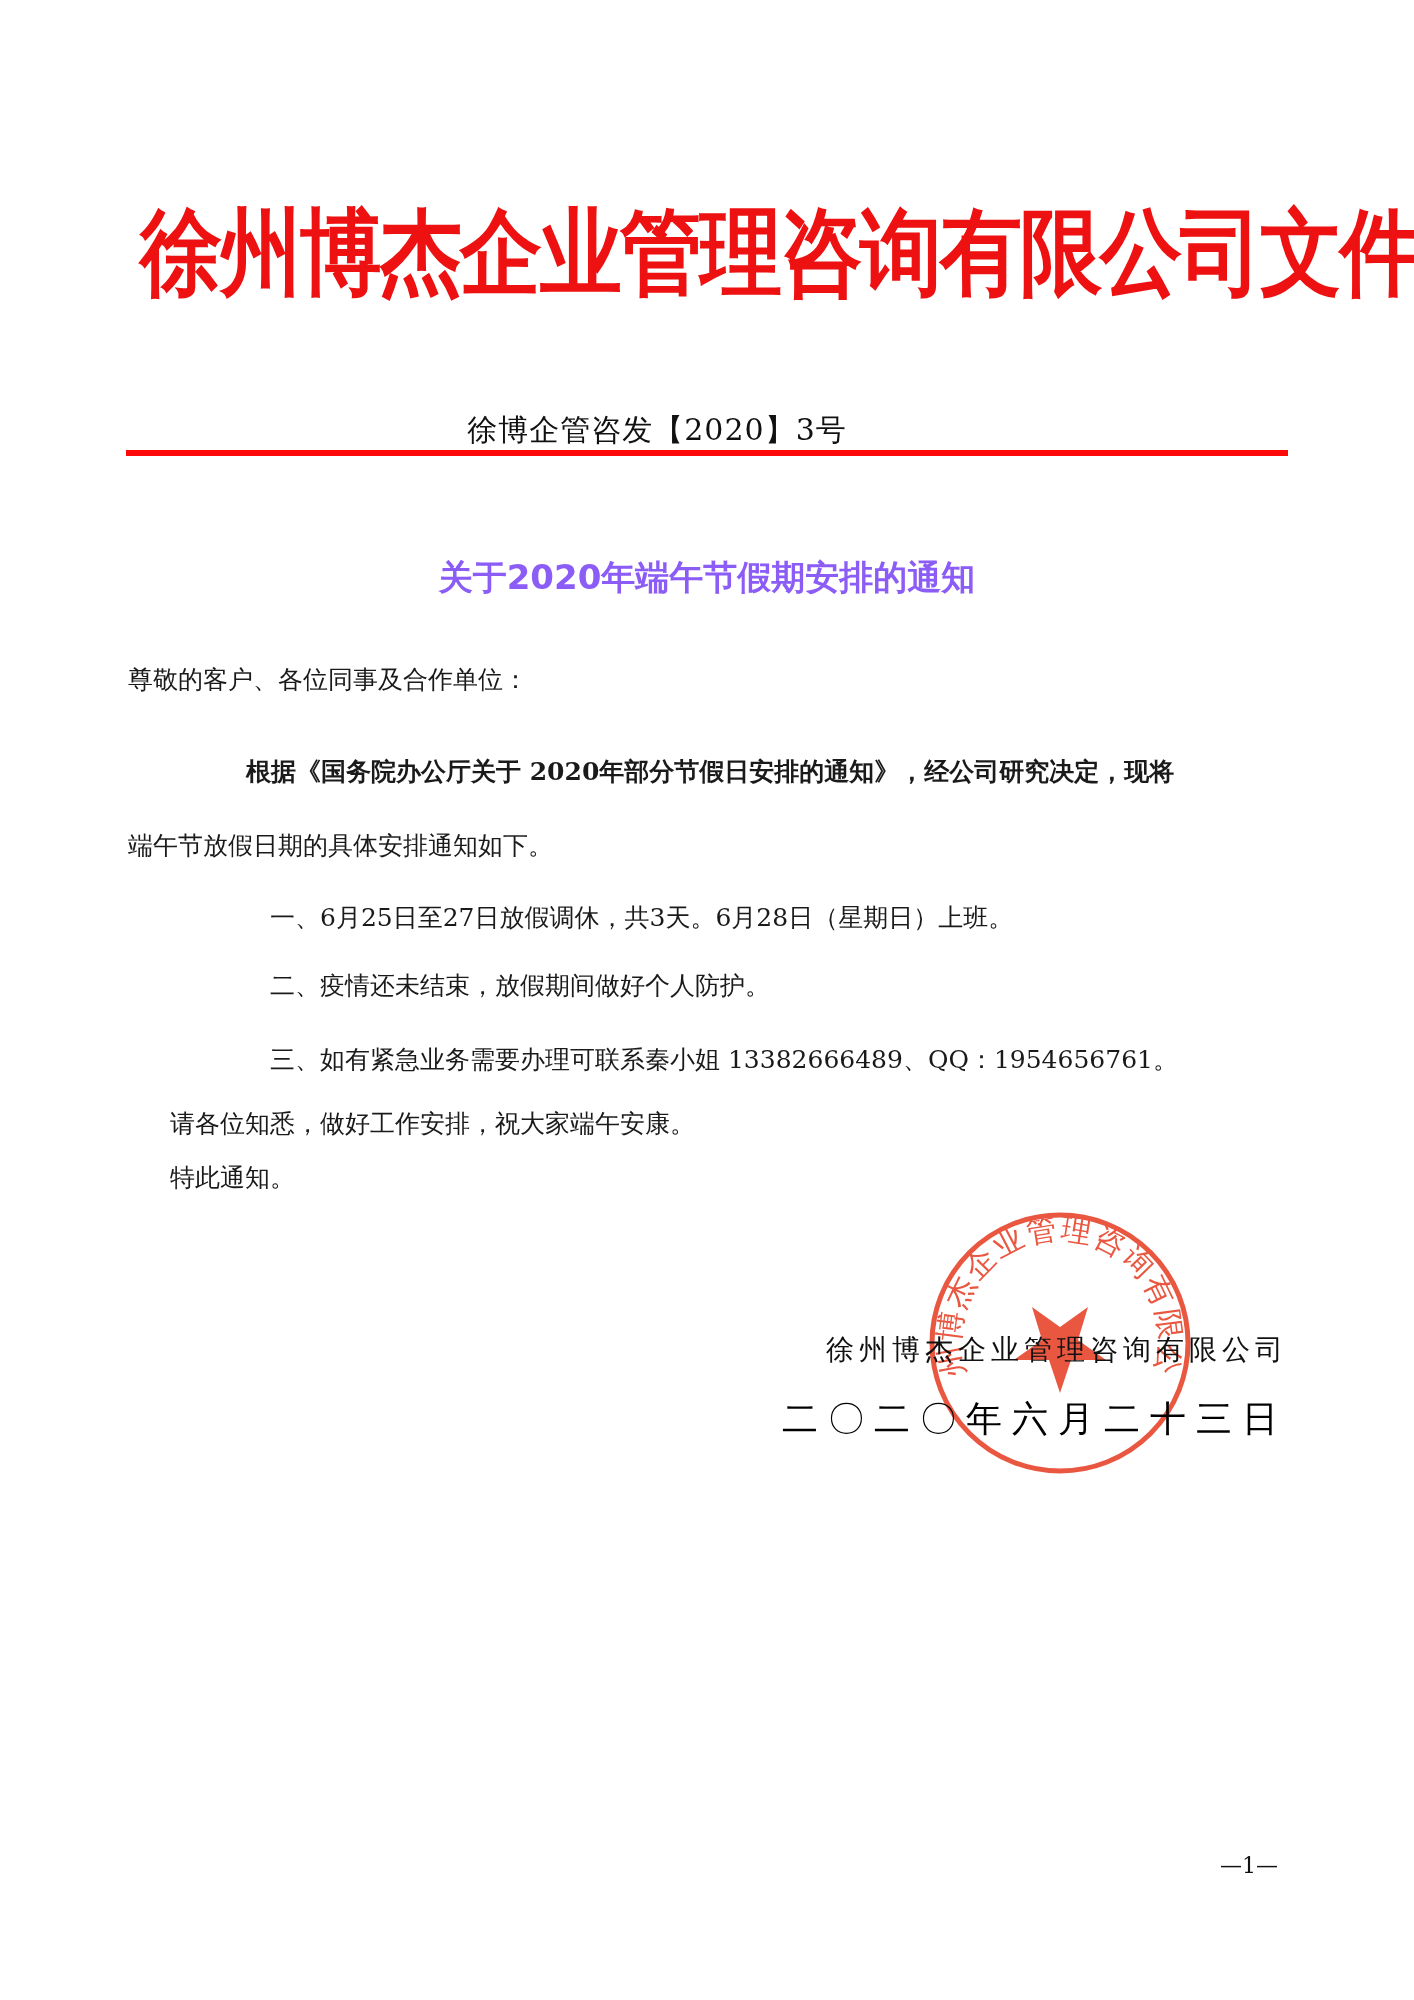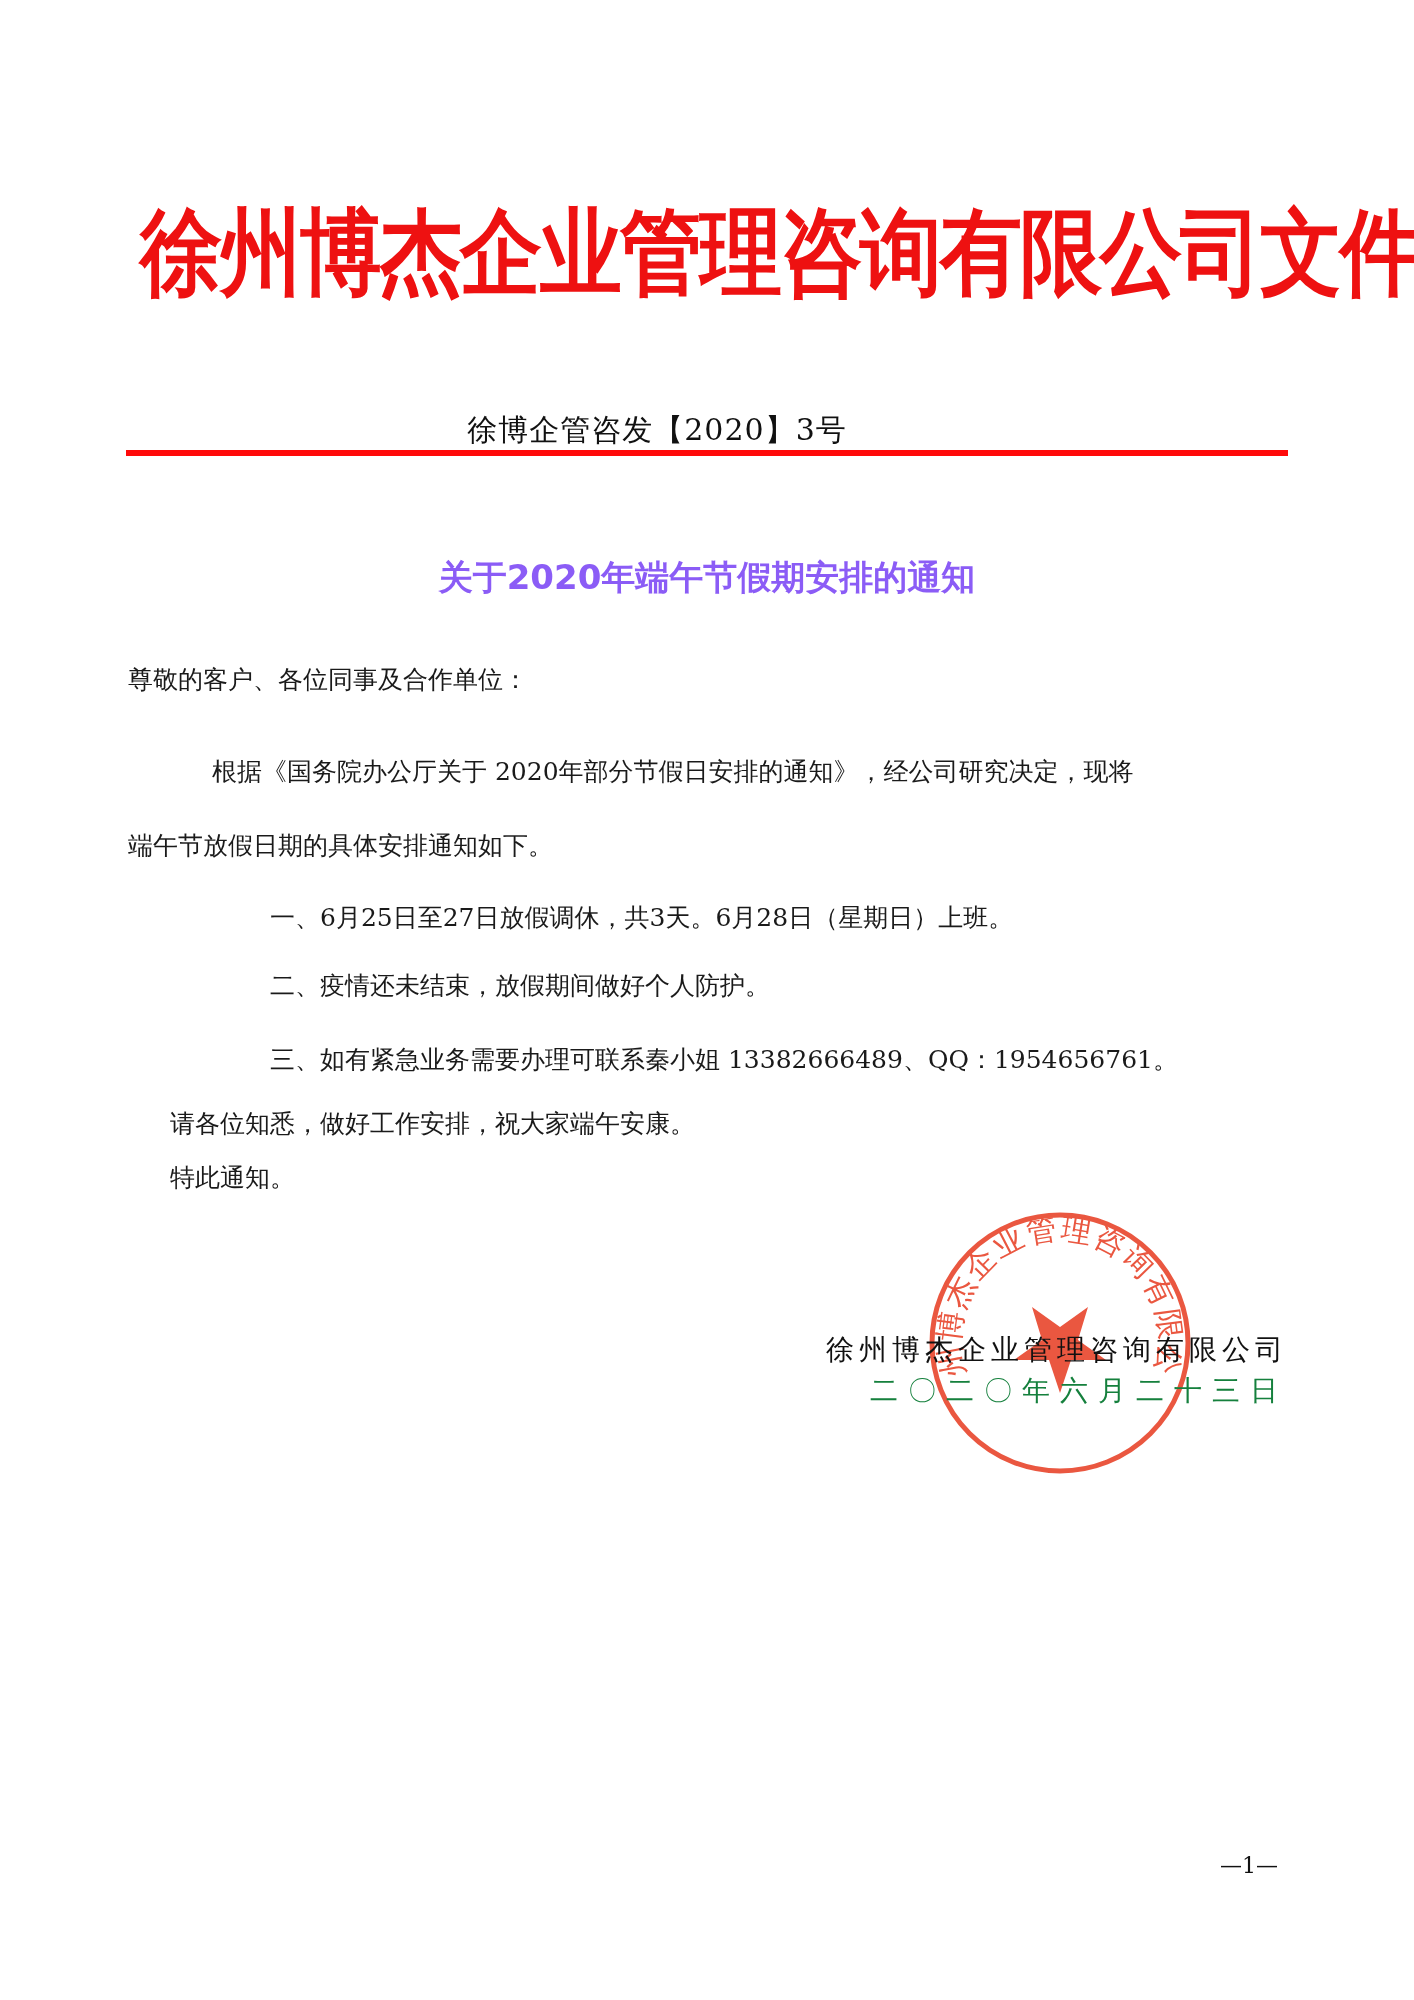--- a/index.html
+++ b/index.html
@@ -19,35 +19,35 @@
     font-size: 30px; line-height: 44px; color: #111; letter-spacing: 1px;
   }
   .red-rule { left: 126px; top: 450px; width: 1162px; height: 6px; background: #ff0a0a; }
   .notice-title {
     left: 0; width: 1414px; top: 552px; text-align: center;
     font-family: "DejaVu Sans", "Liberation Sans", sans-serif;
     font-size: 34px; line-height: 50px; font-weight: bold; color: #8b5cf6;
   }
   .p { font-size: 25px; line-height: 40px; color: #1a1a1a; white-space: nowrap; }
   .salutation { left: 128px; top: 660px; }
-  .para1 { left: 212px; top: 752px; }
+  .para1 { left: 246px; top: 752px; font-weight: bold; }
   .para1b { left: 128px; top: 826px; }
   .item1 { left: 270px; top: 898px; }
   .item2 { left: 270px; top: 966px; }
   .item3 { left: 270px; top: 1040px; }
   .close1 { left: 170px; top: 1104px; }
   .close2 { left: 170px; top: 1158px; }
   .sign-company {
     right: 126px; top: 1328px; font-size: 28px; line-height: 44px; letter-spacing: 5px;
     font-family: "DejaVu Sans", "Liberation Sans", sans-serif; color: #111; white-space: nowrap;
     z-index: 3;
   }
   .sign-date {
-    right: 126px; top: 1369px; font-size: 28px; line-height: 44px; letter-spacing: 10px;
-    color: #15803d; white-space: nowrap; z-index: 3;
+    right: 126px; top: 1397px; font-size: 36px; line-height: 44px; letter-spacing: 10px;
+    color: #000000; white-space: nowrap; z-index: 3;
   }
   .seal { left: 925px; top: 1208px; width: 270px; height: 270px; z-index: 2; opacity: 0.9; }
   .page-num { left: 1220px; top: 1852px; font-size: 22px; line-height: 28px; color: #111; }
 </style>
 </head>
 <body>
 
 <div class="abs red-title">徐州博杰企业管理咨询有限公司文件</div>
 <div class="abs doc-number">徐博企管咨发【2020】3号</div>
 <div class="abs red-rule"></div>

